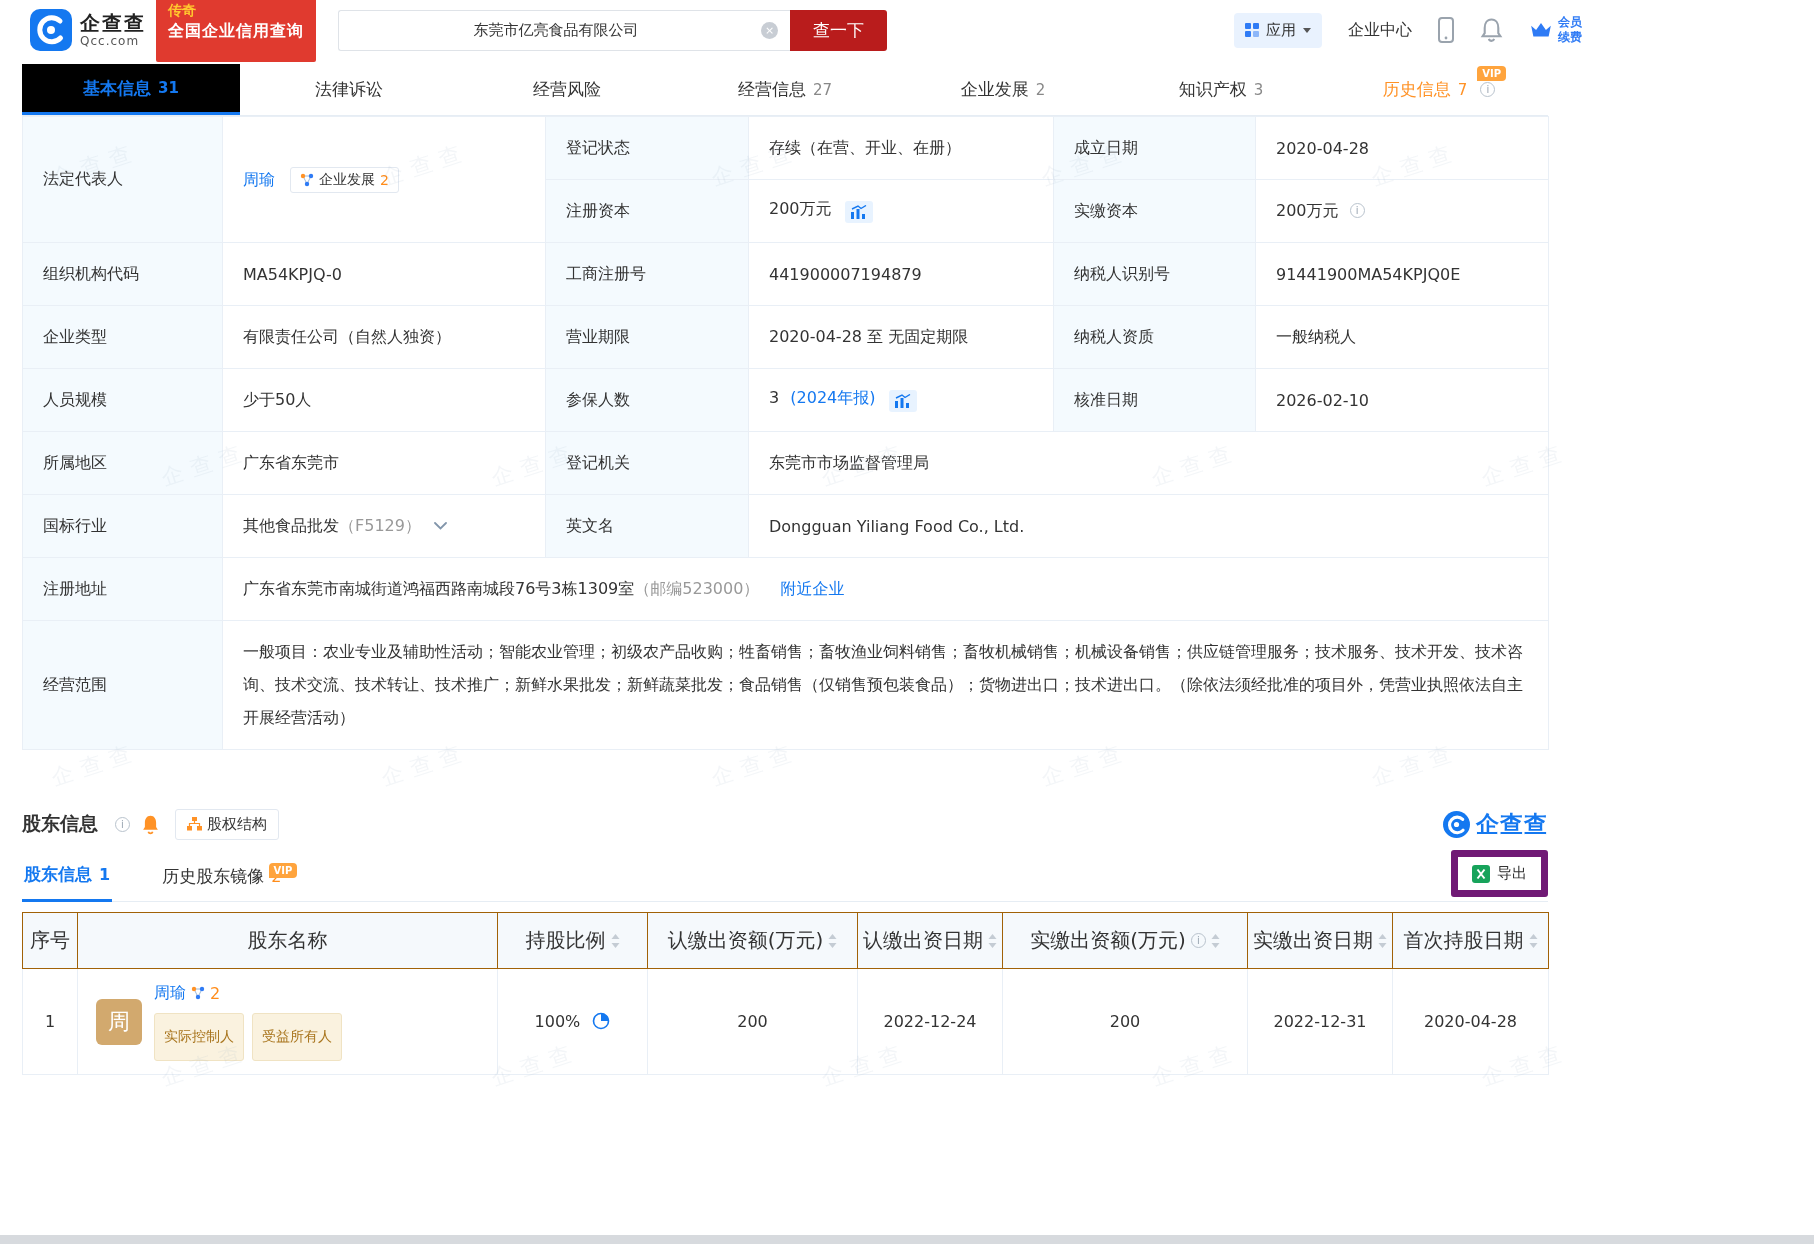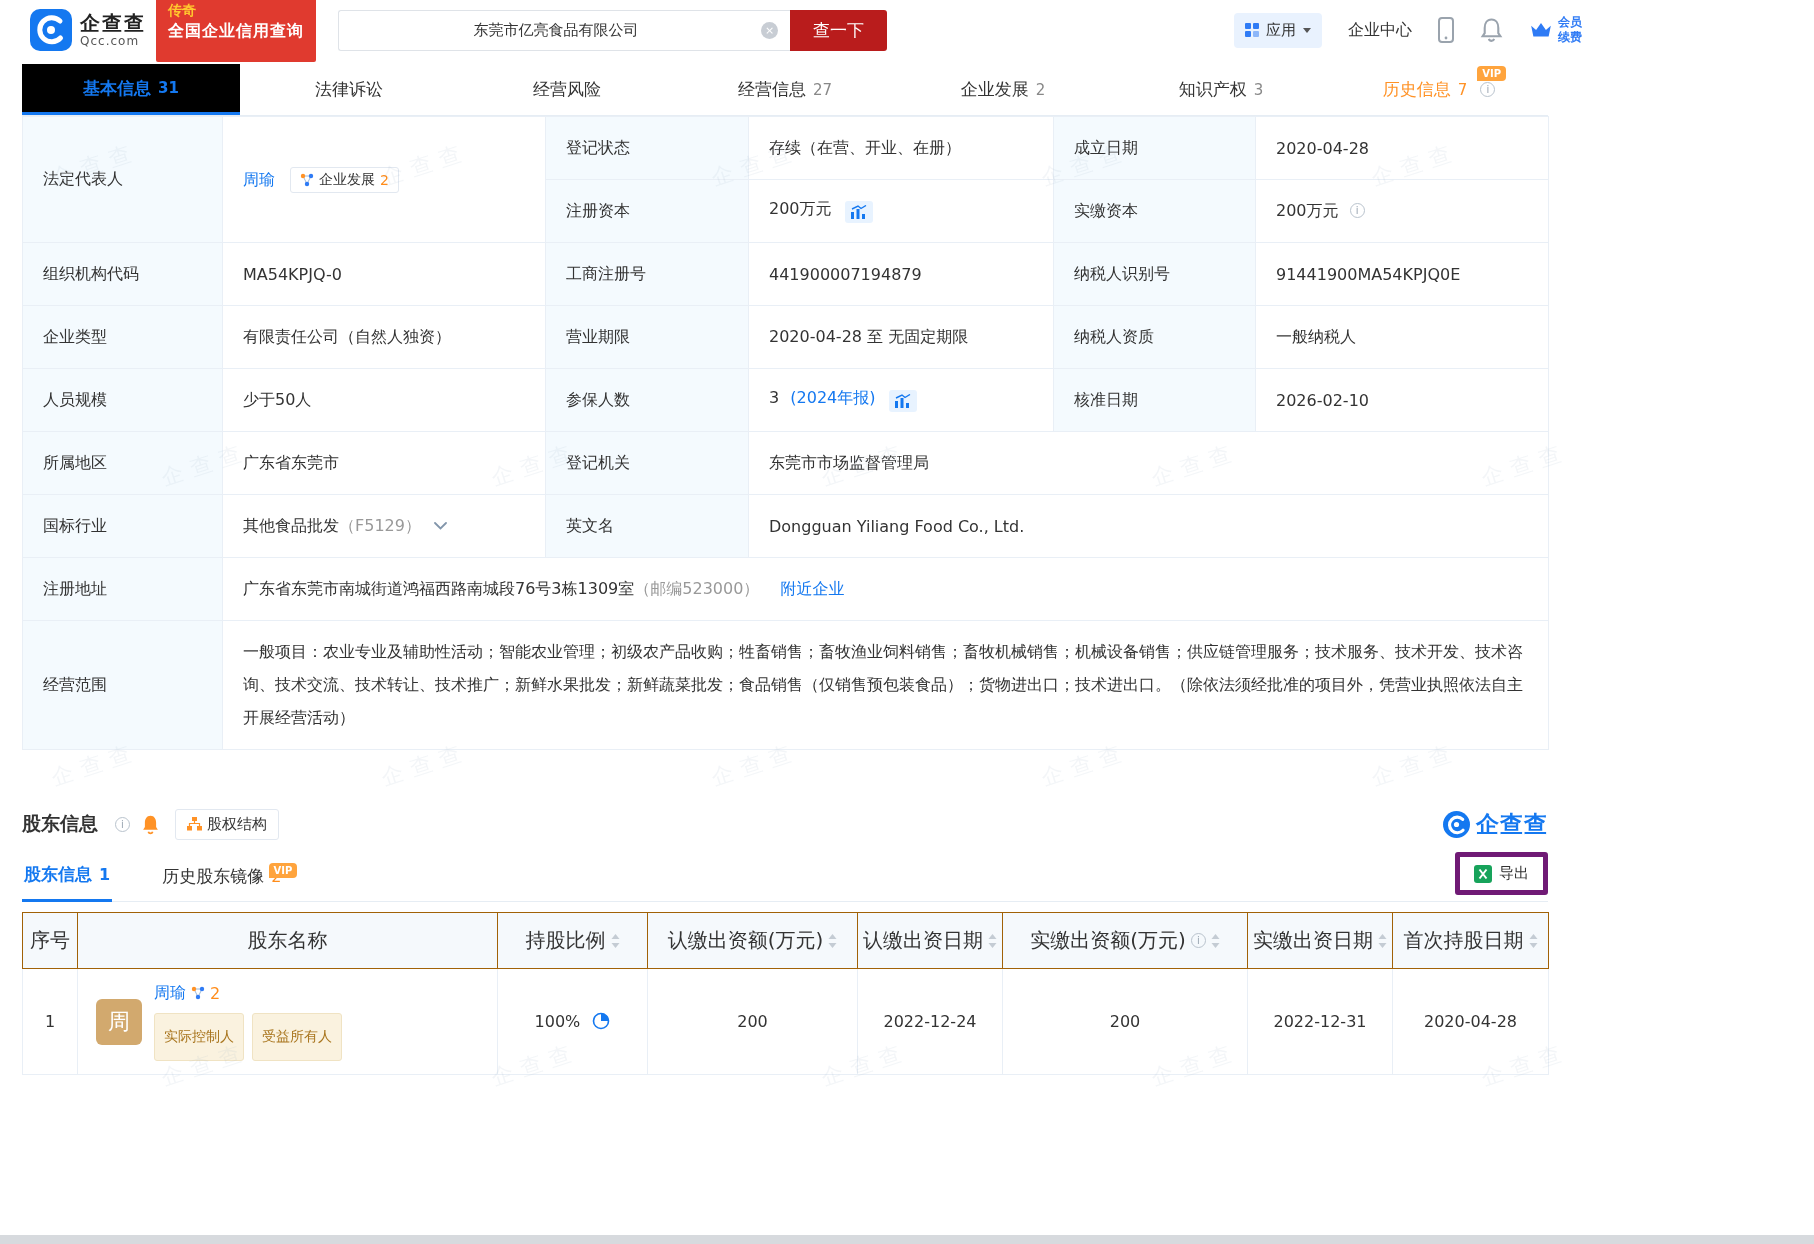--- a/index.html
+++ b/index.html
@@ -68,21 +68,21 @@
   .chip-lg { font-size:15px; padding:5px 11px; margin-left:4px; }
   .sh-brand { margin-left:auto; display:flex; align-items:center; gap:6px; }
   .sh-brand .brand-name { color:#1478f0; font-size:23px; font-weight:bold; letter-spacing:1px; }
   .sh-tabs { display:flex; align-items:flex-end; border-bottom:1px solid #e6edf4; margin-top:10px; height:50px; gap:48px; }
   .sh-tab { position:relative; display:flex; align-items:center; gap:7px; font-size:17px; color:#333; padding:0 2px 13px; cursor:pointer; }
   .sh-tab.active { color:#1478f0; font-weight:bold; border-bottom:3px solid #1478f0; margin-bottom:-1px; }
   .sh-tab .cnt { font-size:16px; }
   .sh-tab.active .cnt { color:#1478f0; }
   .sh-tab .cnt.org { color:#ff8c1a; }
   .sh-tab .vip-badge { position:absolute; top:-2px; right:-14px; }
-  .export-btn { margin-left:auto; align-self:center; display:flex; align-items:center; gap:7px; border:5px solid #701a75; border-radius:3px; padding:7px 14px; font-size:15px; color:#333; cursor:pointer; margin-bottom:6px; background:#fff; }
+  .export-btn { margin-left:auto; align-self:center; display:flex; align-items:center; gap:7px; border:7px solid #701a75; border-radius:3px; padding:7px 14px; font-size:15px; color:#333; cursor:pointer; margin-bottom:6px; background:#fff; }
 
   table.sh { border-collapse:collapse; table-layout:fixed; width:1526px; margin-top:10px; font-size:16px; }
   .sh th { background:#f5f9fc; border:1px solid #a16207; height:56px; font-weight:normal; color:#333; font-size:20px; }
   .sh td { border:1px solid #e9eff6; height:106px; text-align:center; color:#333; }
   .th-inner { display:inline-flex; align-items:center; gap:5px; }
   .sh td.name-cell { text-align:left; padding:0 18px; }
   .name-flex { display:flex; align-items:center; gap:12px; }
   .avatar { width:46px; height:46px; border-radius:6px; background:#d2a96e; color:#fff; font-size:22px; display:flex; align-items:center; justify-content:center; flex:none; cursor:pointer; }
   .name-line { display:flex; align-items:center; gap:5px; font-size:16px; }
   .tagrow { display:flex; gap:8px; margin-top:9px; }

